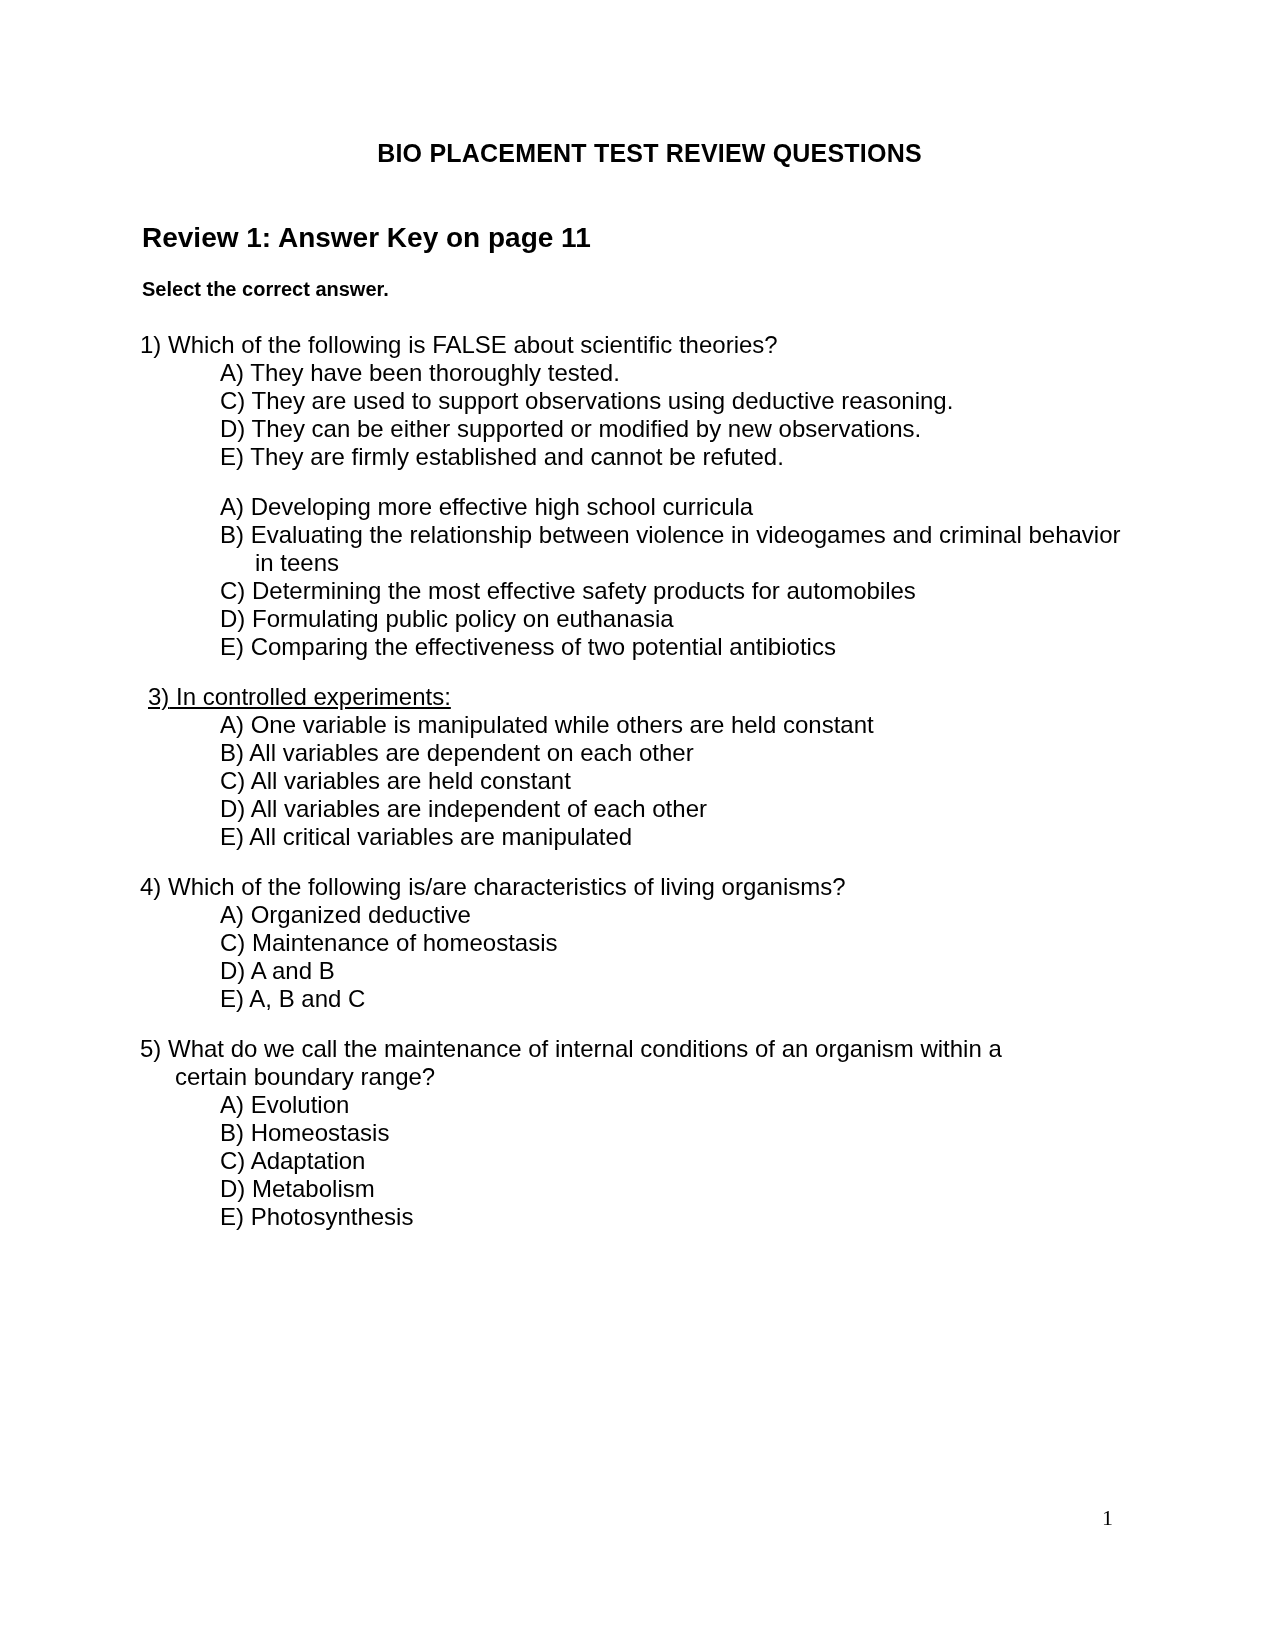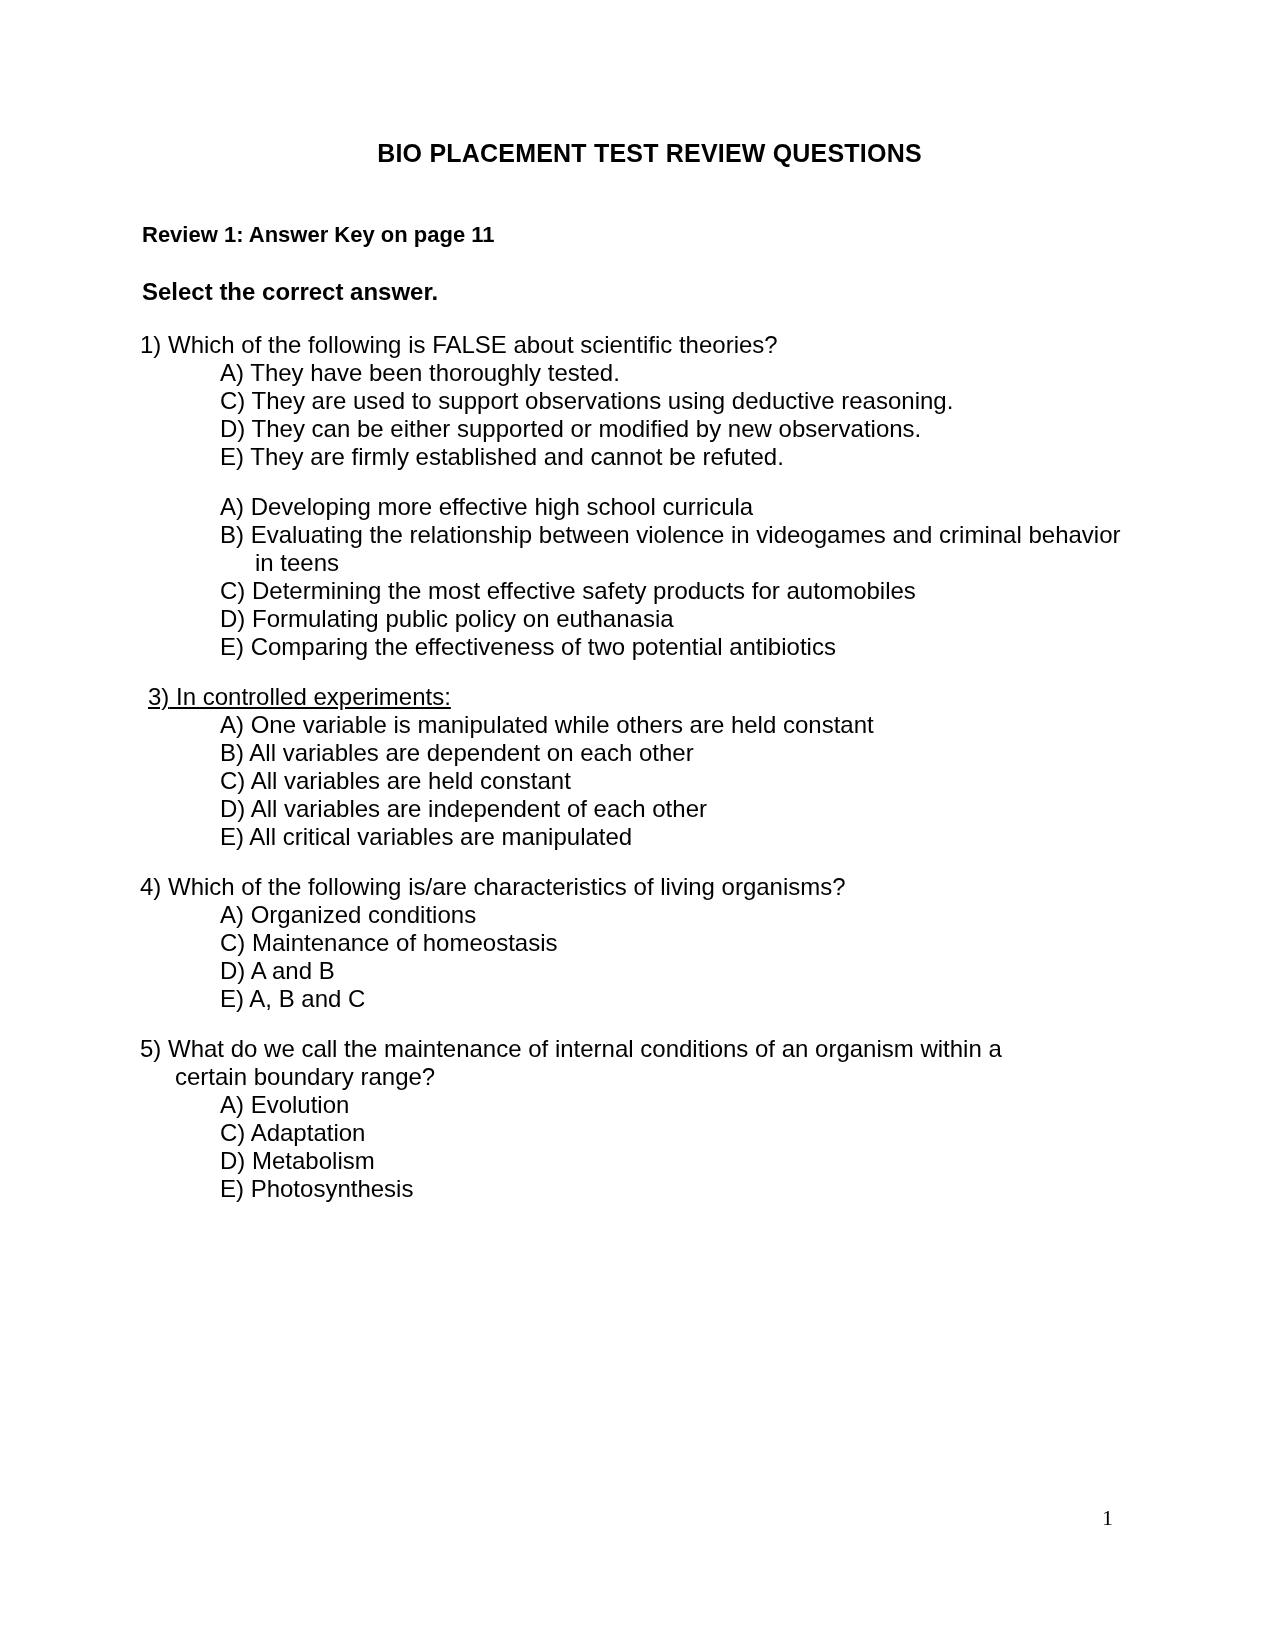--- a/index.html
+++ b/index.html
@@ -28,28 +28,28 @@
     width: 1275px;
     text-align: center;
     font-size: 25px;
     font-weight: bold;
     letter-spacing: 0.2px;
   }
   .review-heading {
     position: absolute;
     top: 222px;
     left: 142px;
-    font-size: 22px;
+    font-size: 28px;
     font-weight: bold;
   }
   .select-heading {
     position: absolute;
     top: 278px;
     left: 142px;
-    font-size: 24px;
+    font-size: 20px;
     font-weight: bold;
   }
   .questions {
     position: absolute;
     top: 331px;
     left: 140px;
     width: 1000px;
   }
   .question-block {
     margin-bottom: 22px;
@@ -137,34 +137,35 @@
         <li class="opt">E) All critical variables are manipulated</li>
       </ul>
     </div>
 
     <div class="question-block">
       <p class="q-stem">
         <span>4)</span>
         <span>Which of the following is/are characteristics of living organisms?</span>
       </p>
       <ul class="opt-list">
-        <li class="opt">A) Organized conditions</li>
+        <li class="opt">A) Organized deductive</li>
         <li class="opt">C) Maintenance of homeostasis</li>
         <li class="opt">D) A and B</li>
         <li class="opt">E) A, B and C</li>
       </ul>
     </div>
 
     <div class="question-block">
       <p class="q-stem">
         <span>5)</span>
         <span>What do we call the maintenance of internal conditions of an organism within a certain boundary range?</span>
       </p>
       <ul class="opt-list">
         <li class="opt">A) Evolution</li>
+        <li class="opt">B) Homeostasis</li>
         <li class="opt">C) Adaptation</li>
         <li class="opt">D) Metabolism</li>
         <li class="opt">E) Photosynthesis</li>
       </ul>
     </div>
 
   </div>
 
   <div class="page-number">1</div>
 

